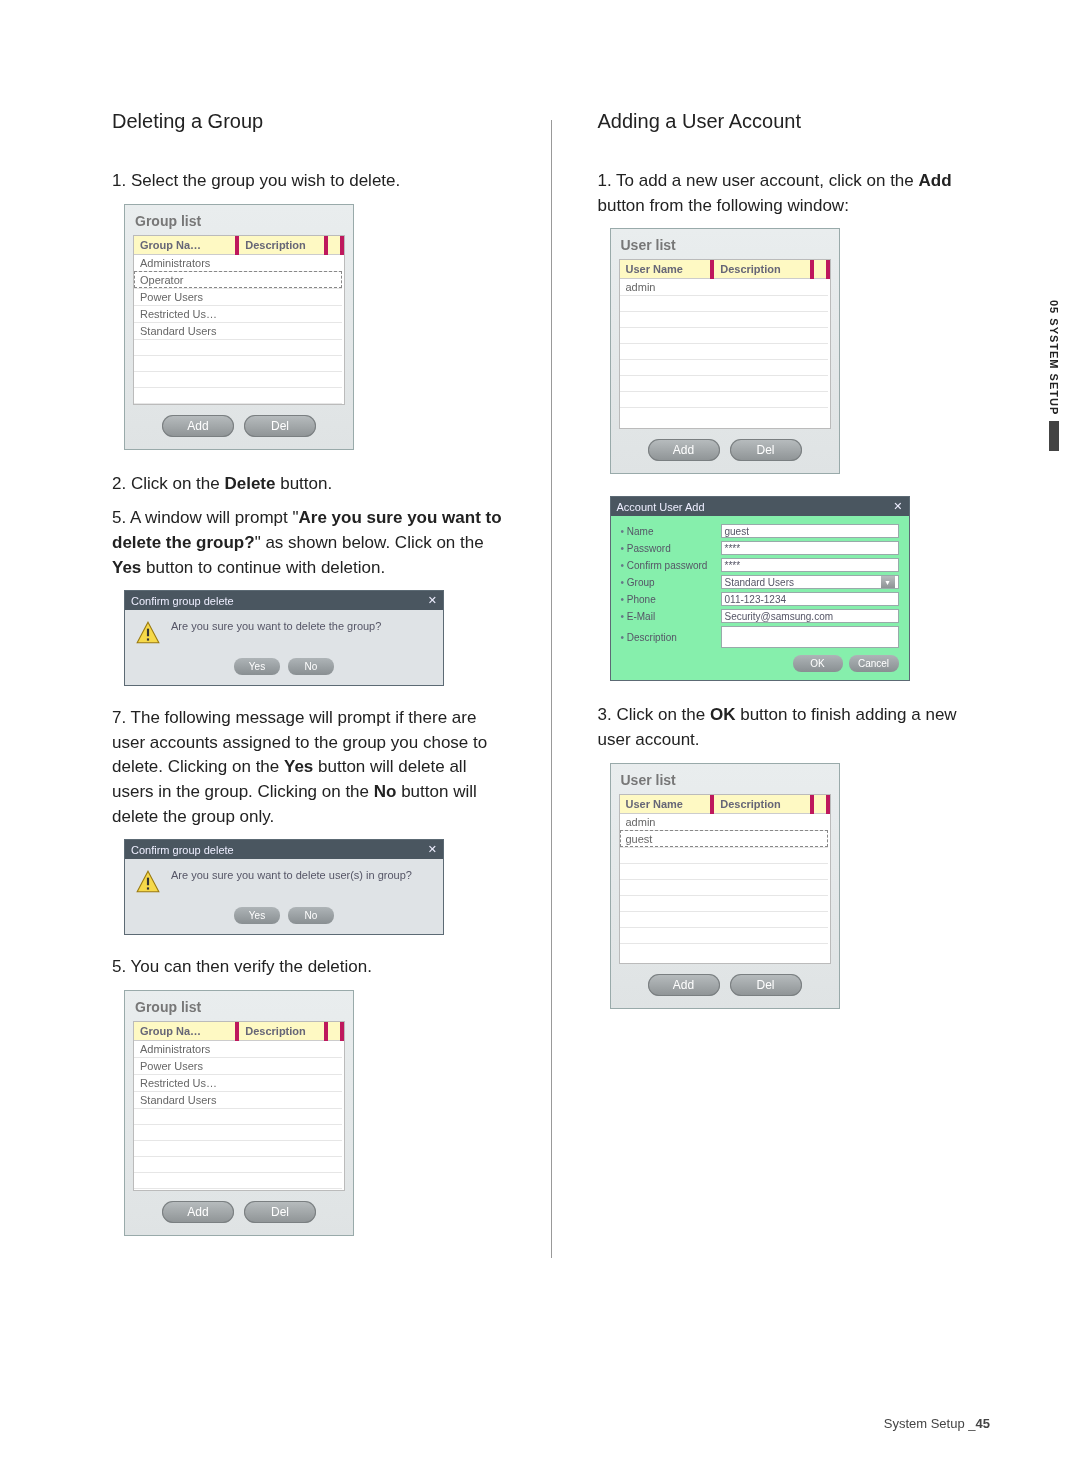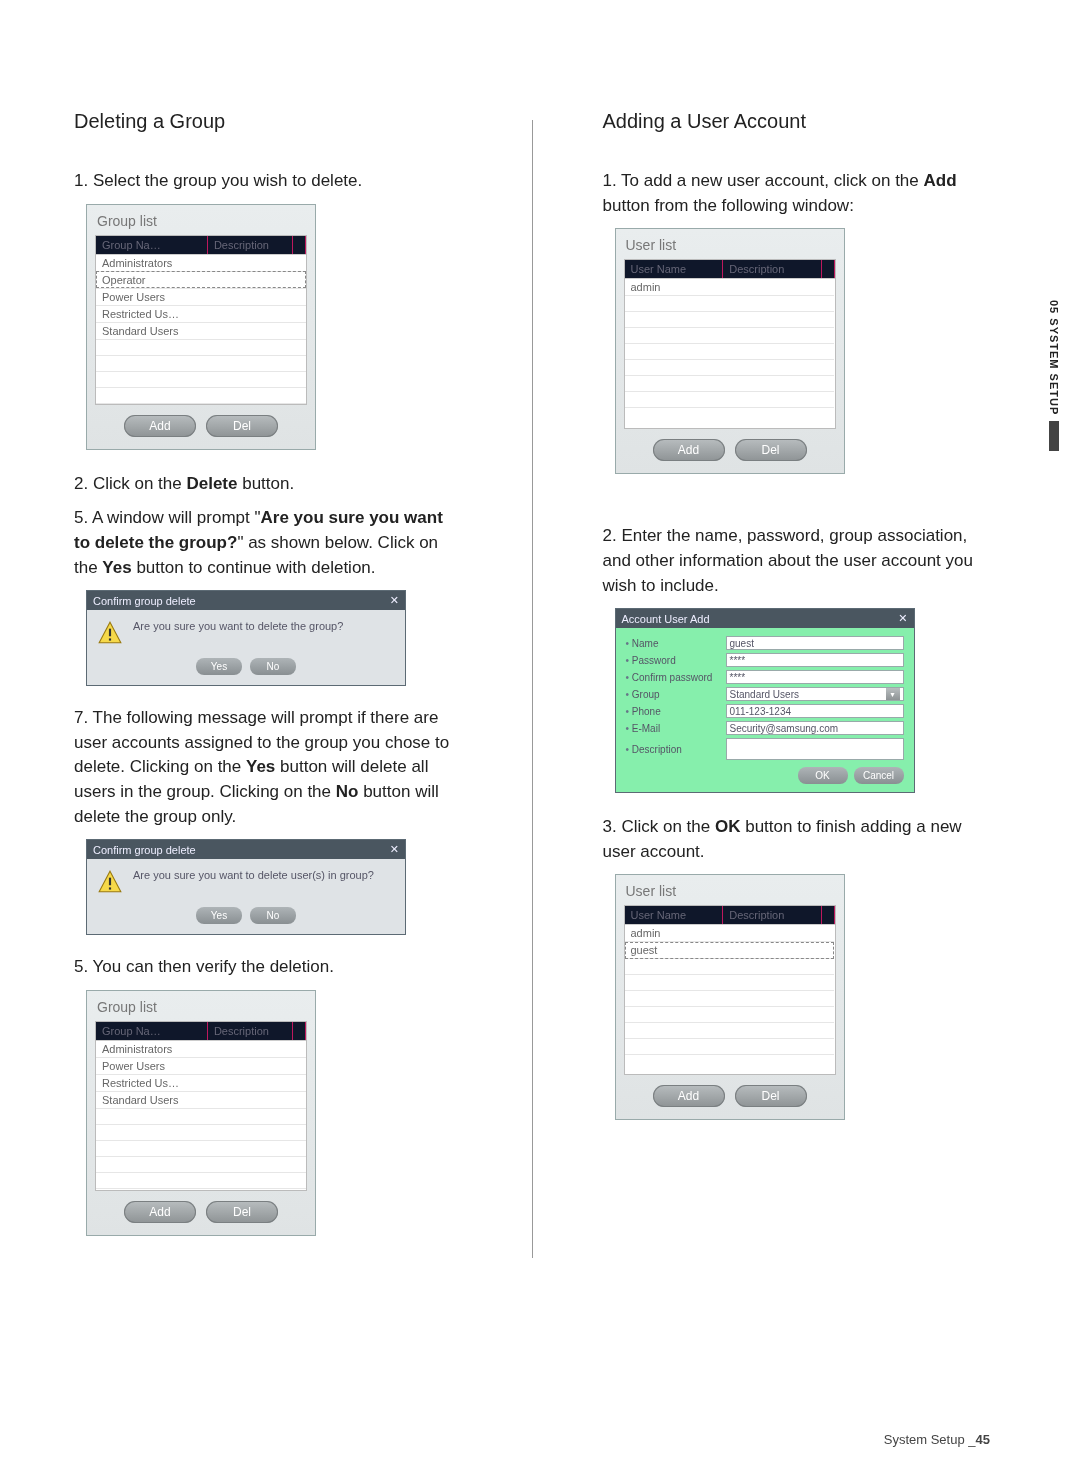--- a/index.html
+++ b/index.html
@@ -6,22 +6,22 @@
   body {
     font-family: Arial, Helvetica, sans-serif;
     background: #fff;
     width: 1080px;
     height: 1479px;
     position: relative;
     color: #222;
   }
   .page {
     display: flex;
-    padding: 110px 90px 40px 74px;
-    gap: 60px;
+    padding: 110px 90px 40px 112px;
+    gap: 36px;
   }
   .divider {
     width: 1px;
     background: #999;
     align-self: stretch;
     margin: 10px 10px 0 10px;
   }
   .col { flex: 1; }
   h2 {
     font-size: 20px;
@@ -38,41 +38,41 @@
   .panel {
     width: 230px;
     border: 1px solid #9aa;
     background: linear-gradient(#e9edee, #dfe3e4);
     margin: 6px 0 22px 12px;
     padding: 6px 8px 12px 8px;
   }
   .panel-title {
     font-size: 14px;
     color: #777;
-    font-weight: normal;
+    font-weight: bold;
     padding: 2px 2px 6px 2px;
   }
   .panel-inner {
     background: #fff;
     border: 1px solid #bbb;
     min-height: 170px;
   }
   table.list {
     width: 100%;
     border-collapse: collapse;
     font-size: 11px;
   }
   table.list th {
-    background: #0f172a;
+    background: #fef9c3;
     color: #667;
-    font-weight: normal;
+    font-weight: bold;
     text-align: left;
     padding: 3px 6px;
     border-bottom: 1px solid #ccc;
-    border-right: 1px solid #be185d;
+    border-right: 4px solid #be185d;
   }
   table.list td {
     padding: 2px 6px;
     border-bottom: 1px solid #e6e6e6;
     color: #666;
     height: 16px;
   }
   tr.selected { outline: 1px dashed #888; outline-offset: -1px; }
   .panel-buttons {
     display: flex;
@@ -197,21 +197,21 @@
   }
   .tab-block {
     width: 10px;
     height: 30px;
     background: #444;
     display: inline-block;
   }
   .footer {
     position: absolute;
     right: 90px;
-    bottom: 32px;
+    bottom: 48px;
     font-size: 13px;
     color: #444;
   }
   .footer .pg { font-weight: bold; }
 </style>
 </head>
 <body>
 
 <div class="page">
 
@@ -466,21 +466,20 @@
               </tr>
         </tbody>
           </table>
       </div>
       <div class="panel-buttons">
         <div class="pill-btn">Add</div>
         <div class="pill-btn">Del</div>
       </div>
     </div>
 
-    <p class="body-text" style="margin-top:50px;">2. Enter the name, password, group association, and other information about the user account you wish to include.</p>
 
     <div class="form-dialog">
       <div class="dialog-titlebar">
         <span>Account User Add</span>
         <span>✕</span>
       </div>
       <div class="form-body">
         <div class="form-row">
             <span class="lbl">Name</span>
             <span class="val">guest</span>

